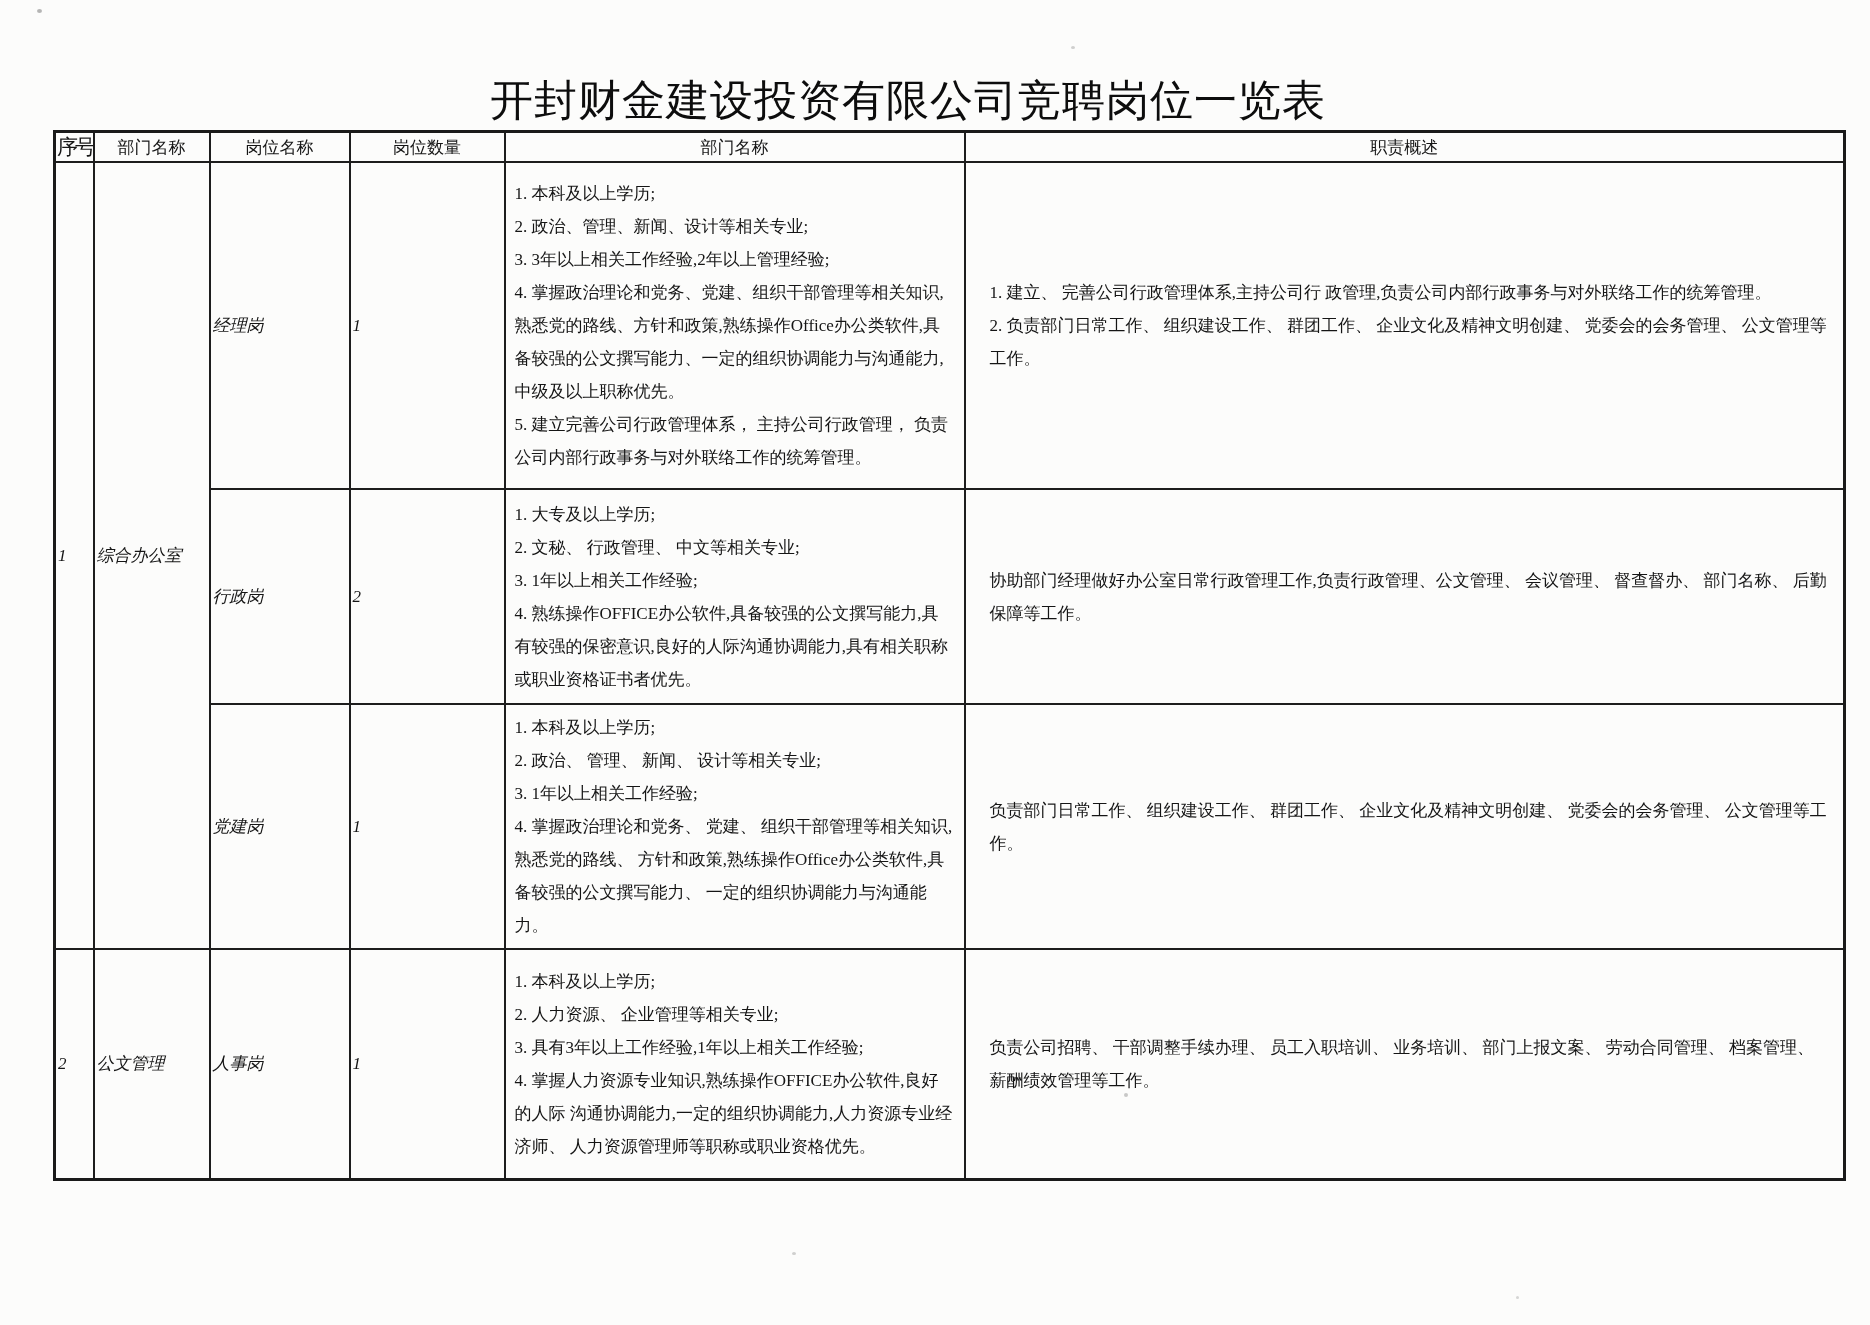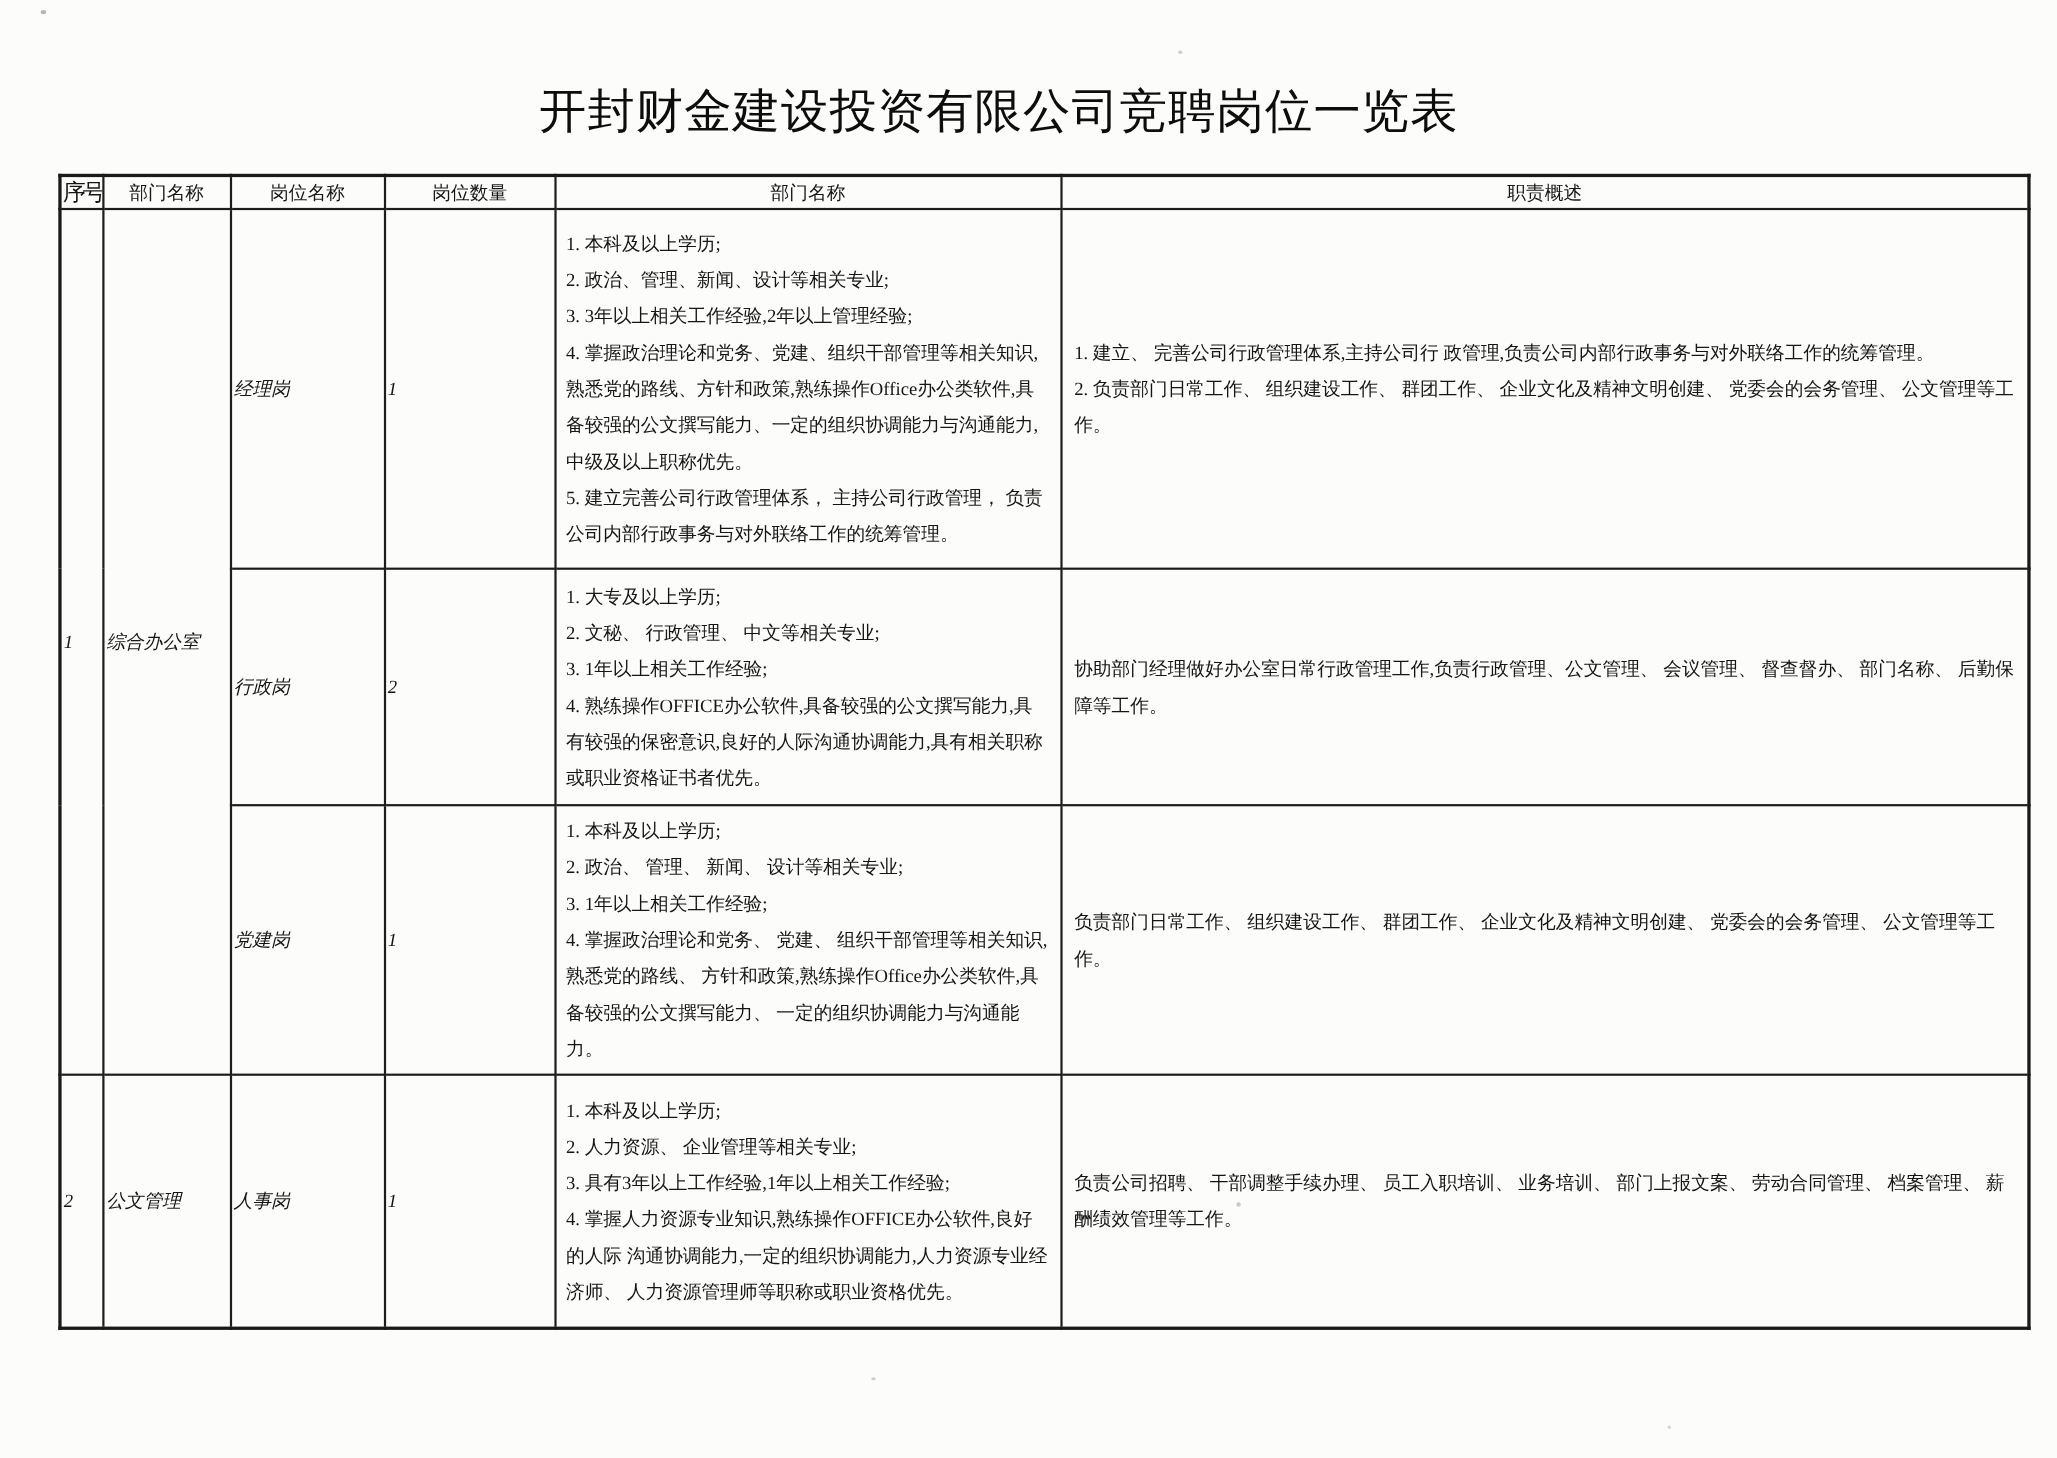--- a/index.html
+++ b/index.html
@@ -18,21 +18,21 @@
     left: 0;
     width: 1816px;
     text-align: center;
     font-size: 43px;
     font-weight: normal;
     letter-spacing: 1px;
     color: #0d0d0d;
   }
   table.positions-table {
     position: absolute;
-    top: 158px;
+    top: 130px;
     left: 53px;
     width: 1790px;
     border-collapse: collapse;
     table-layout: fixed;
     border: 3px solid #1a1a1a;
   }
   .positions-table th,
   .positions-table td {
     border: 2px solid #1d1d1d;
     box-sizing: border-box;
@@ -55,21 +55,21 @@
   }
   td.c-text {
     text-align: left;
     vertical-align: middle;
     white-space: pre-line;
     line-height: 33px;
     padding: 6px 8px 6px 9px;
     margin-left: 44px;
   }
   td.c-duty {
-    padding: 6px 10px 6px 11px;
+    padding: 6px 10px 6px 24px;
   }
   .speck {
     position: absolute;
     background: #7a7a7a;
     border-radius: 50%;
     opacity: 0.55;
   }
 </style>
 </head>
 <body>

